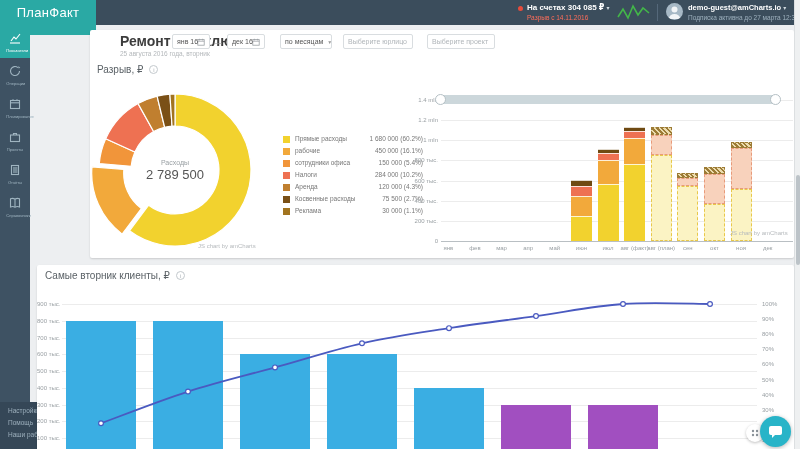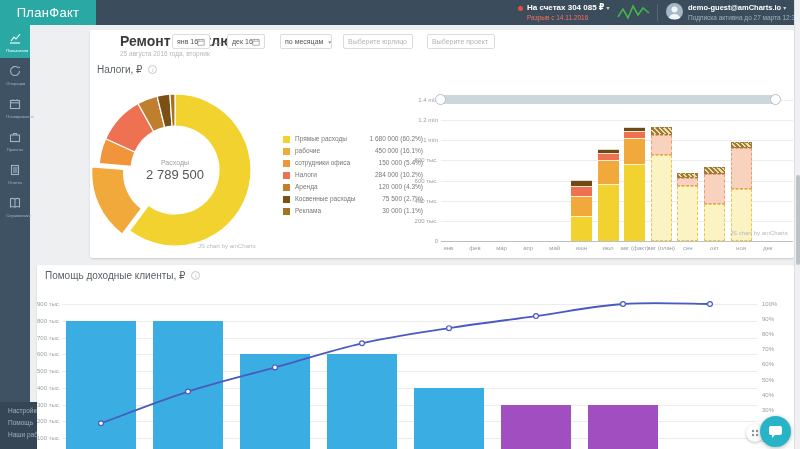--- a/index.html
+++ b/index.html
@@ -3,21 +3,21 @@
 <meta charset="utf-8">
 <style>
   html,body{margin:0;padding:0;background:#d8dbde;}
   *{box-sizing:border-box;}
   #app{position:relative;width:800px;height:449px;overflow:hidden;background:#edeff1;
        font-family:"Liberation Sans","DejaVu Sans",sans-serif;color:#333;}
   .abs{position:absolute;}
 
   
   #hdr{position:absolute;left:0;top:0;width:800px;height:25px;background:#3b4d5c;}
-  #logo{position:absolute;left:0;top:0;width:96px;height:25px;background:#2aa9a4;color:#fff;
+  #logo{position:absolute;left:0;top:0;width:96px;height:35px;background:#2aa9a4;color:#fff;
         font-size:13px;line-height:25px;text-align:center;letter-spacing:.3px;cursor:pointer;}
   .hdr-balance{position:absolute;left:527px;top:3px;cursor:pointer;}
   .red-dot{position:absolute;left:-9px;top:3px;width:5px;height:5px;border-radius:50%;background:#e74c3c;}
   .bal-line{font-size:8px;font-weight:bold;color:#fff;white-space:nowrap;}
   .bal-line .caret{font-size:6px;color:#cfd8de;margin-left:2px;}
   .bal-alert{font-size:6.5px;color:#ff6d5a;margin-top:2px;white-space:nowrap;}
   #spark{position:absolute;left:617px;top:3px;}
   .hdr-div{position:absolute;left:657px;top:4px;width:1px;height:17px;background:#55687a;}
   .hdr-user{position:absolute;left:666px;top:3px;display:flex;cursor:pointer;}
   .avatar{width:17px;height:17px;border-radius:50%;background:#a7b9c6;margin-right:5px;position:relative;overflow:hidden;}
@@ -173,21 +173,21 @@
         </svg>
       <span>дек 16</span>
     </div>
     <div class="box" style="left:190px;width:52px;">
       <span>по месяцам</span><span class="caret2">▼</span>
     </div>
     <input class="box" style="left: 253px; width: 70px;" placeholder="Выберите юрлицо">
     <input class="box" style="left: 337px; width: 68px;" placeholder="Выберите проект">
 
     <div class="sec-h" style="left:7px;top:34px;">
-      <span>Налоги, ₽</span><span class="info-i">i</span>
+      <span>Разрыв, ₽</span><span class="info-i">i</span>
     </div>
 
     <svg id="donut" class="abs" style="left:0;top:55px;" width="210" height="178" viewBox="0 0 210 178">
       <g id="donut-slices">
           <path d="M85,9 A76,76 0 1 1 39.460348025800364,145.84521425772758 L58.63493833072653,120.22617667552649 A44,44 0 1 0 85,41 Z" fill="#f2d22e" stroke="#fff" stroke-width="1.2"></path>
           <path d="M39.460348025800364,145.84521425772758 A76,76 0 0 1 9.276396455359148,78.52420922094794 L41.16001900047109,81.25085797002248 A44,44 0 0 0 58.63493833072653,120.22617667552649 Z" fill="#f2a93b" stroke="#fff" stroke-width="1.2" transform="translate(-7.299849134818281,3.2729501384672495)"></path>
           <path d="M9.276396455359148,78.52420922094794 A76,76 0 0 1 15.704058564031797,53.78986541998151 L44.88129706338683,66.9309747168314 A44,44 0 0 0 41.16001900047109,81.25085797002248 Z" fill="#f1953a" stroke="#fff" stroke-width="1.2"></path>
           <path d="M15.704058564031797,53.78986541998151 A76,76 0 0 1 48.036205128637306,18.594594582159047 L63.59990823236897,46.554765284407864 A44,44 0 0 0 44.88129706338683,66.9309747168314 Z" fill="#ee7152" stroke="#fff" stroke-width="1.2"></path>
           <path d="M48.036205128637306,18.594594582159047 A76,76 0 0 1 67.10941863711926,11.13575223087868 L74.64229500043747,42.236488133666604 A44,44 0 0 0 63.59990823236897,46.554765284407864 Z" fill="#c07f2f" stroke="#fff" stroke-width="1.2"></path>
           <path d="M67.10941863711926,11.13575223087868 A76,76 0 0 1 79.86834098641569,9.173447422632364 L82.02903951845119,41.10041692889242 A44,44 0 0 0 74.64229500043747,42.236488133666604 Z" fill="#7a5016" stroke="#fff" stroke-width="1.2"></path>
@@ -291,21 +291,21 @@
         <div class="xtick" style="left: 597.846px; top: 215px;">сен</div>
         <div class="xtick" style="left: 624.462px; top: 215px;">окт</div>
         <div class="xtick" style="left: 651.077px; top: 215px;">ноя</div>
         <div class="xtick" style="left: 677.692px; top: 215px;">дек</div>
         <div class="watermark" style="top: 200px; left: 640px;">JS chart by amCharts</div>
       </div>
   </div>
 
   <div class="card" id="card-bottom">
     <div class="sec-h" style="left:8px;top:5px;">
-      <span>Помощь доходные клиенты, ₽</span><span class="info-i">i</span>
+      <span>Самые вторник клиенты, ₽</span><span class="info-i">i</span>
     </div>
     <div id="clients" class="abs" style="left:0;top:0;width:757px;height:200px;">
         <div class="gridline" style="left: 25px; top: 173.22px; width: 695px;"></div>
         <div class="ytick" style="left: 0px; top: 170.22px; width: 22px; height: 6px; line-height: 6px;">100 тыс.</div>
         <div class="gridline" style="left: 25px; top: 156.44px; width: 695px;"></div>
         <div class="ytick" style="left: 0px; top: 153.44px; width: 22px; height: 6px; line-height: 6px;">200 тыс.</div>
         <div class="gridline" style="left: 25px; top: 139.66px; width: 695px;"></div>
         <div class="ytick" style="left: 0px; top: 136.66px; width: 22px; height: 6px; line-height: 6px;">300 тыс.</div>
         <div class="gridline" style="left: 25px; top: 122.88px; width: 695px;"></div>
         <div class="ytick" style="left: 0px; top: 119.88px; width: 22px; height: 6px; line-height: 6px;">400 тыс.</div>

